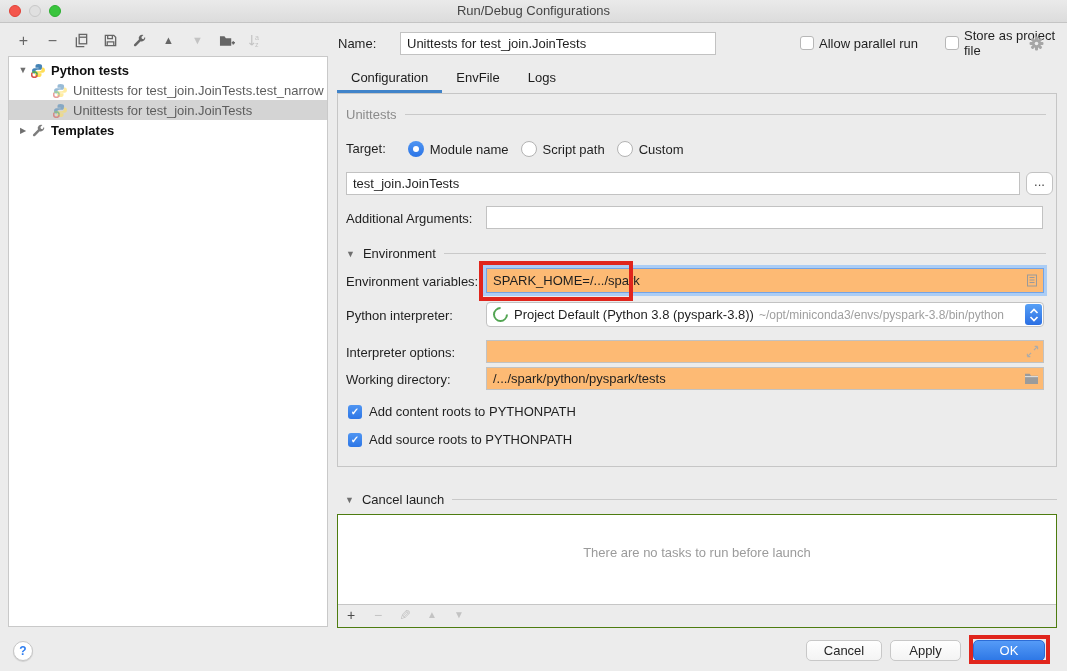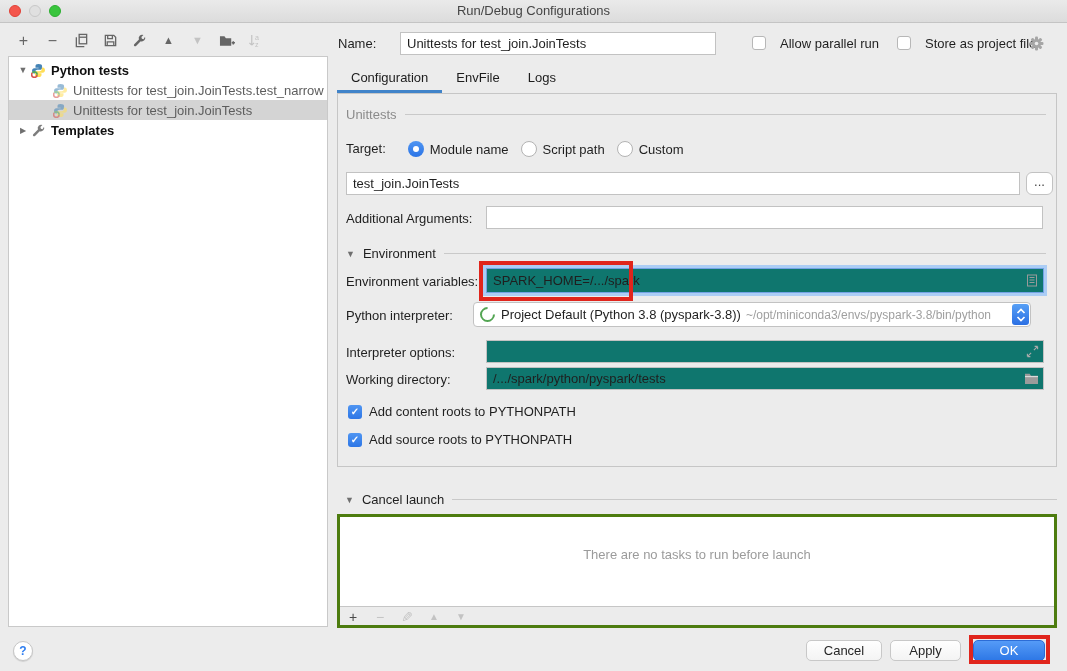--- a/index.html
+++ b/index.html
@@ -27,28 +27,28 @@
   .trow.child{padding-left:42px;}
   .trow.selected{background:#d4d4d4;}
   .ticon{width:15px;height:15px;margin:0 5px 0 2px;flex:none;}
   .faded{opacity:.55;}
   .trow .lbl{overflow:hidden;}
   .trow .b{font-weight:bold;color:#101010;}
   .trow.child .lbl{color:#5d5d5d;}
   
   .fld{background:#fff;border:1px solid #c2c2c2;box-sizing:border-box;color:#1f1f1f;
        font-family:"Liberation Sans",sans-serif;font-size:13px;padding:0 6px;outline:none;}
-  .fldwrap{position:absolute;background:#0f766e;border:1px solid #c2c2c2;box-sizing:border-box;
+  .fldwrap{position:absolute;background:#fdba74;border:1px solid #c2c2c2;box-sizing:border-box;
            display:flex;align-items:center;}
   .fldwrap input{flex:1;border:none;outline:none;font:inherit;color:#1f1f1f;padding:0 0 0 6px;background:transparent;min-width:0;}
   .ric{flex:none;margin-right:4px;}
   .lab{position:absolute;color:#1f1f1f;}
   
   .name-input{position:absolute;left:400px;top:32px;width:316px;height:23px;}
-  .mac-check{display:inline-flex;align-items:center;gap:14px;position:absolute;height:16px;}
+  .mac-check{display:inline-flex;align-items:center;gap:5px;position:absolute;height:16px;margin-left:48px;}
   .cbox{width:14px;height:14px;border-radius:3px;background:#fff;border:1px solid #b7b7b7;
         box-sizing:border-box;flex:none;}
   .cbox.on{background:linear-gradient(#4f95f2,#2d76e6);border:none;color:#fff;display:flex;
            align-items:center;justify-content:center;font-size:10px;font-weight:bold;}
   
   .tabs{position:absolute;left:337px;top:64px;height:29px;display:flex;align-items:stretch;}
   .tab{padding:6px 14px 0;box-sizing:border-box;color:#1c1c1c;}
   .tab.active{border-bottom:3px solid #4083c9;}
   
   .panel{position:absolute;left:337px;top:93px;width:720px;height:374px;box-sizing:border-box;
@@ -61,33 +61,33 @@
   .radio{display:inline-flex;align-items:center;gap:6px;}
   .rdot{width:16px;height:16px;border-radius:50%;background:#fff;border:1px solid #b3b3b3;
         box-sizing:border-box;flex:none;position:relative;}
   .rdot.on{background:linear-gradient(#4f95f2,#2b74e6);border:none;}
   .rdot.on::after{content:"";position:absolute;left:5px;top:5px;width:6px;height:6px;
                   border-radius:50%;background:#fff;}
   .browse{position:absolute;left:688px;top:78px;width:27px;height:23px;border:1px solid #c2c2c2;
           border-radius:6px;background:#fff;color:#444;display:flex;align-items:center;
           justify-content:center;font:inherit;padding-bottom:5px;}
   .focusring{border:1px solid #74a3e4 !important;box-shadow:0 0 0 3px #abcdf5;}
-  .combo{position:absolute;left:135px;top:208px;width:558px;height:25px;background:#fff;
+  .combo{position:absolute;left:148px;top:208px;width:558px;height:25px;background:#fff;
          border:1px solid #c2c2c2;border-radius:4px;box-sizing:border-box;display:flex;
          align-items:center;padding-left:6px;overflow:hidden;}
   .conda{width:11px;height:11px;border:2px solid #53a553;border-top-color:transparent;
          border-radius:50%;transform:rotate(45deg);flex:none;margin-right:6px;box-sizing:content-box;}
   .combo .main{white-space:nowrap;}
   .combo .path{color:#9f9f9f;font-size:12px;margin-left:5px;white-space:nowrap;overflow:hidden;flex:1;}
   .stepper{position:absolute;right:1px;top:1px;bottom:1px;width:17px;border-radius:3px;
            background:linear-gradient(#57a0f6,#2b6fe3);display:flex;align-items:center;justify-content:center;}
   .check-row{position:absolute;display:inline-flex;align-items:center;gap:7px;}
   
   .bl-box{position:absolute;left:337px;top:514px;width:720px;height:114px;box-sizing:border-box;
-          border:3px solid #4d7c0f;background:#ececec;}
+          border:1px solid #4d7c0f;background:#ececec;}
   .bl-list{height:90px;background:#fff;border-bottom:1px solid #c6c6c6;box-sizing:border-box;
            display:flex;justify-content:center;}
   .bl-msg{color:#9b9b9b;margin-top:30px;}
   .bl-tools{display:flex;align-items:center;gap:13px;padding:3px 0 0 6px;}
   .bl-tools .tbi{font-size:14px;width:14px;height:14px;}
   .bl-tools .dark{color:#4a4a4a;}
   
   .help{position:absolute;left:13px;top:641px;width:20px;height:20px;border-radius:50%;
         background:#fff;border:1px solid #c6c6c6;box-shadow:0 1px 1px rgba(0,0,0,.12);
         color:#2e7ef0;font-weight:bold;font-size:12px;display:flex;align-items:center;

